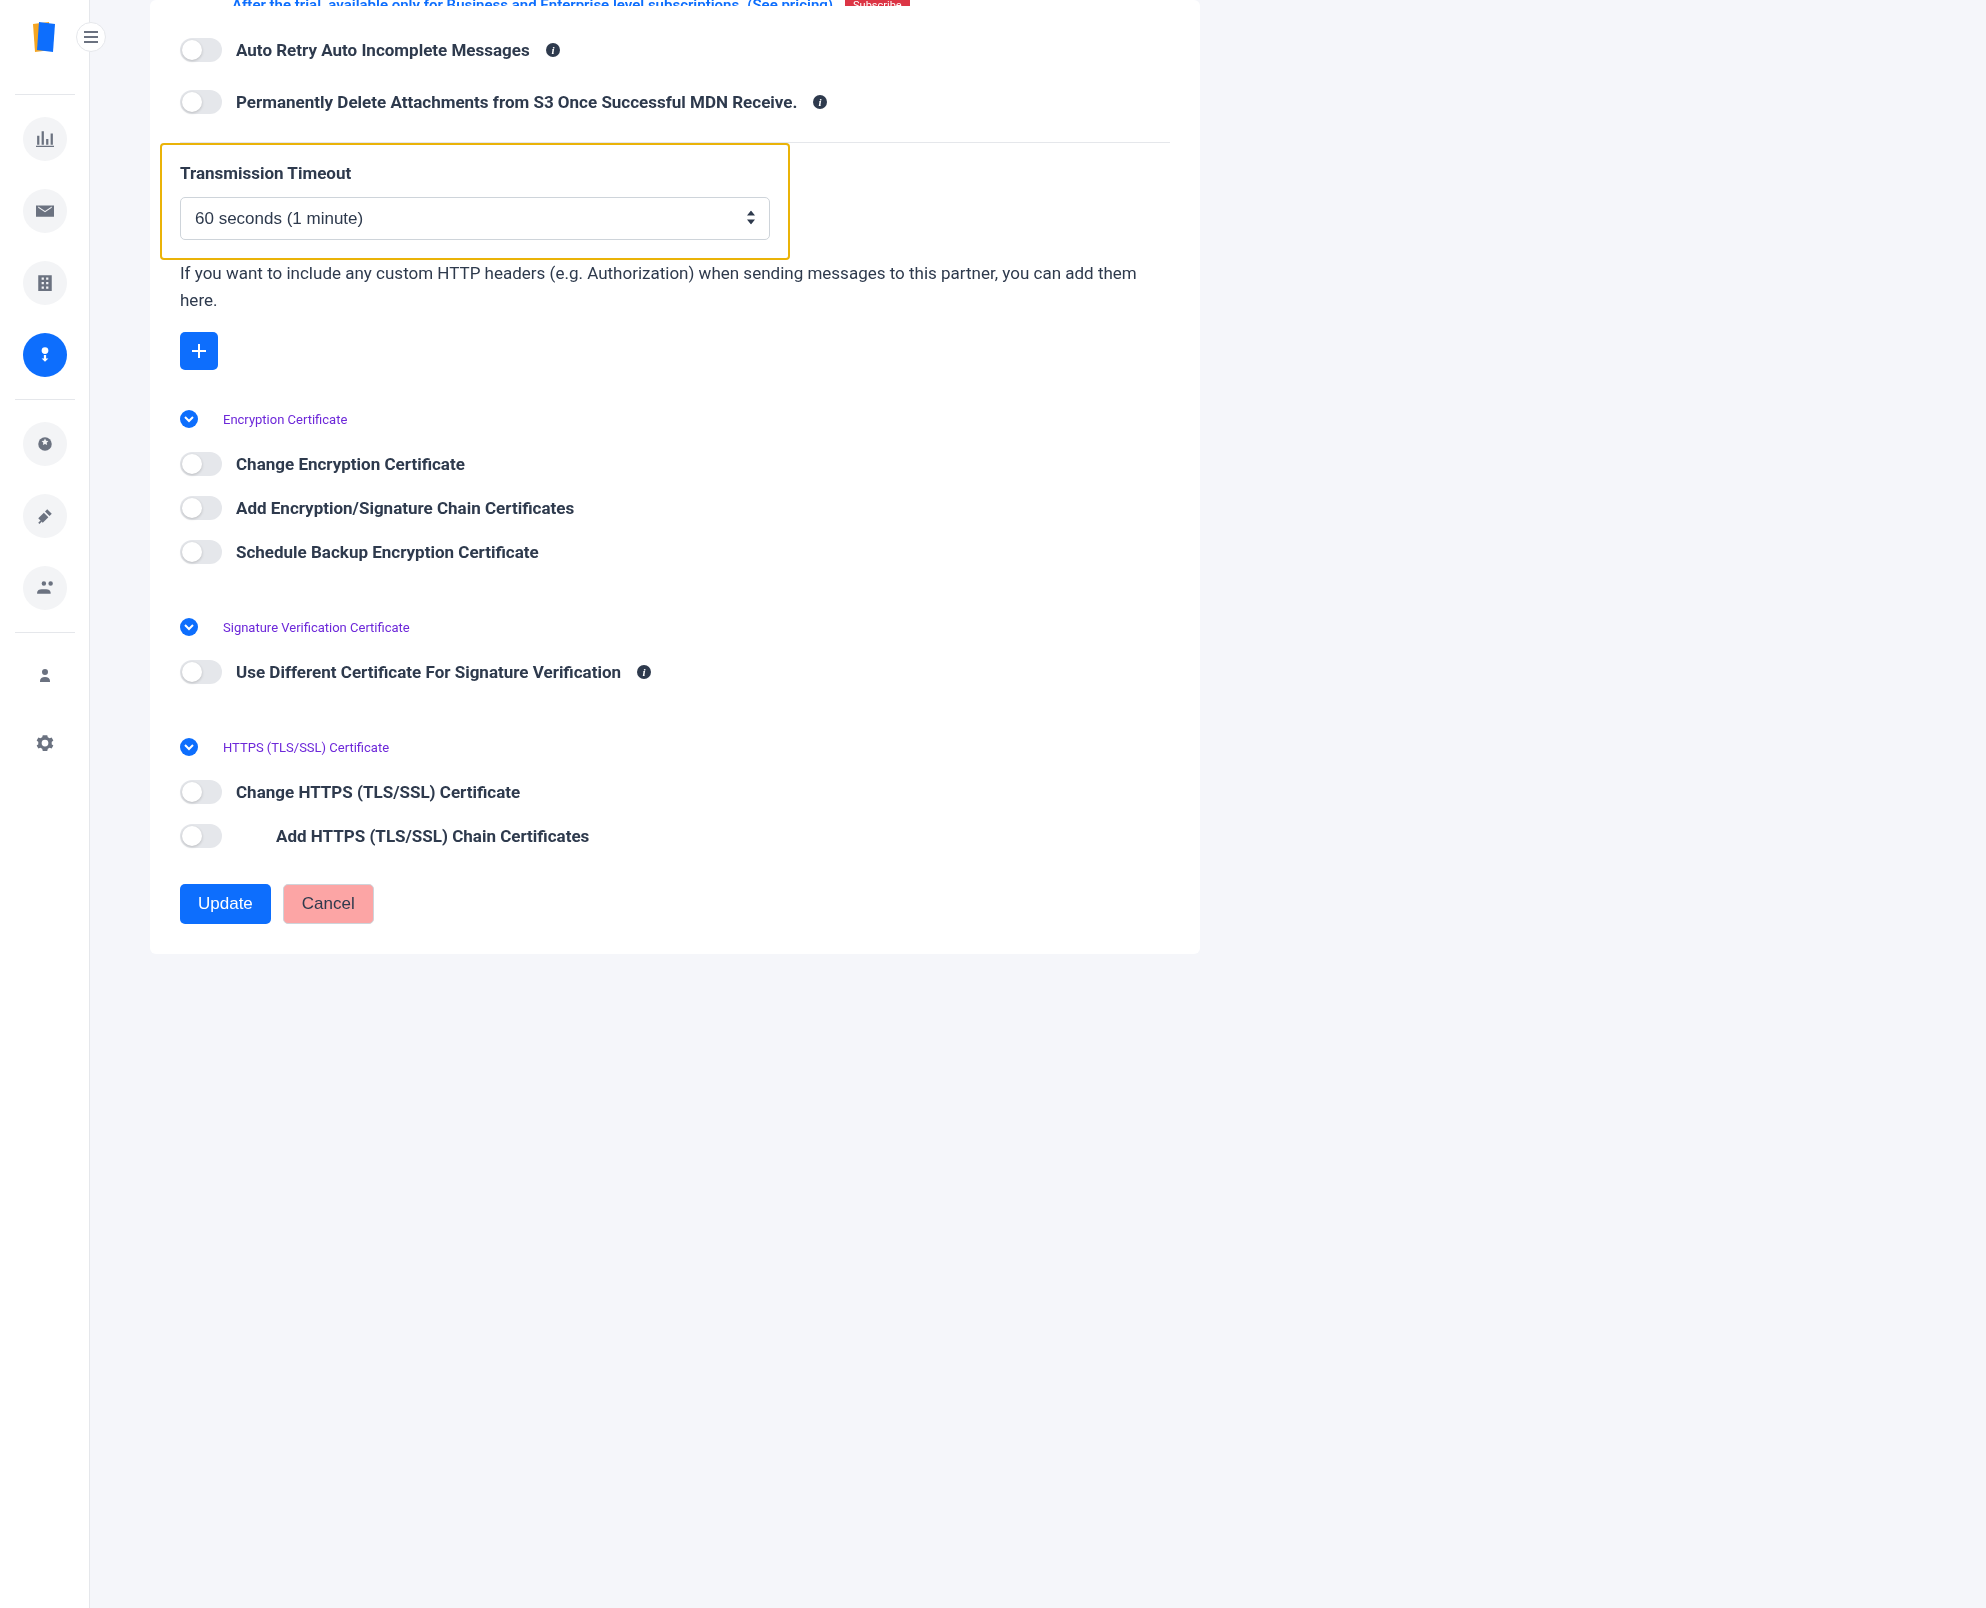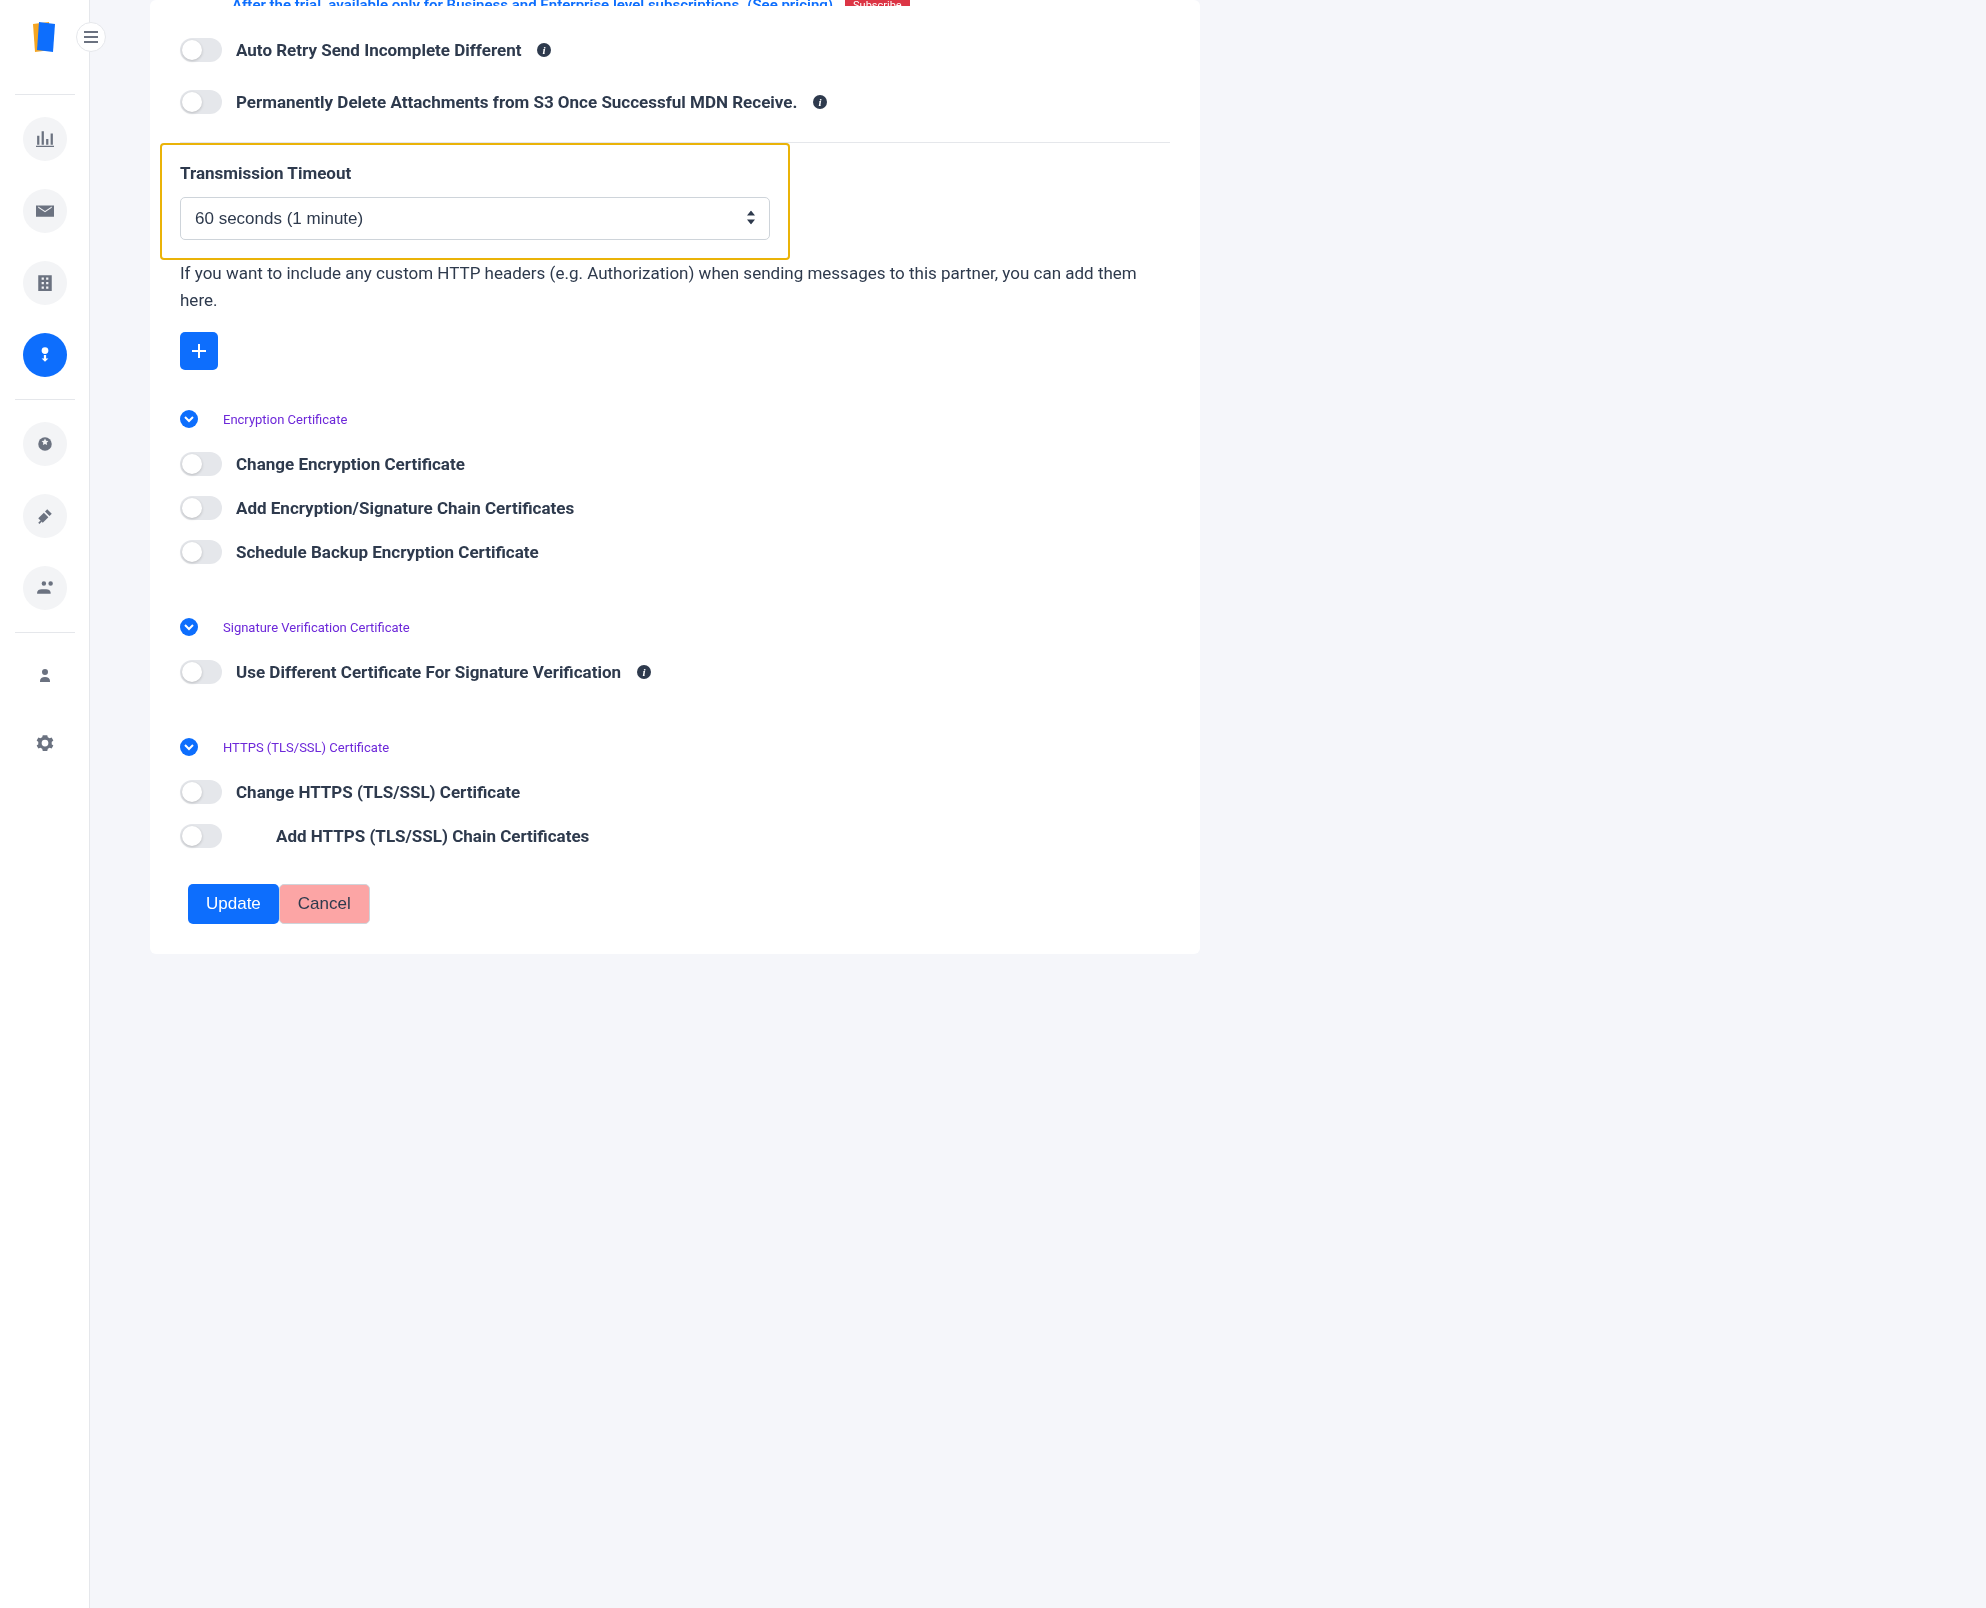--- a/index.html
+++ b/index.html
@@ -225,21 +225,21 @@
     }
     .collapse-title {
       color: #6d28d9;
       font-size: 13px;
       font-weight: 400;
       margin-left: 15px;
     }
     .button-row {
       margin-top: 30px;
       display: flex;
-      margin-left: 8px;
+      gap: 12px;
     }
     .btn-primary {
       background: #0d6efd;
       color: white;
       border: none;
       padding: 9px 18px;
       border-radius: 5px;
       font-size: 17px;
       cursor: pointer;
     }
@@ -327,21 +327,21 @@
 
     <div style="padding-top:0; overflow:hidden; height:6px; position:relative;">
       <div style="position:absolute; bottom:-8px; left:0; right:0;">
         <span class="truncated-text">After the trial, available only for Business and Enterprise level subscriptions. (See pricing)</span>
         <span class="badge-red">Subscribe</span>
       </div>
     </div>
 
     <div class="toggle-row" style="margin-top:18px;">
       <div class="toggle"></div>
-      <span class="toggle-label">Auto Retry Send Incomplete Different</span>
+      <span class="toggle-label">Auto Retry Auto Incomplete Messages</span>
       <span class="info-icon">
         <svg viewBox="0 0 16 16" width="16" height="16">
             <circle cx="8" cy="8" r="7" fill="#2e3a4d"></circle>
             <text x="8" y="12" text-anchor="middle" fill="#fff" font-size="11" font-weight="bold" font-style="italic" font-family="serif">i</text>
           </svg>
       </span>
     </div>
 
     <div class="toggle-row">
       <div class="toggle"></div>

